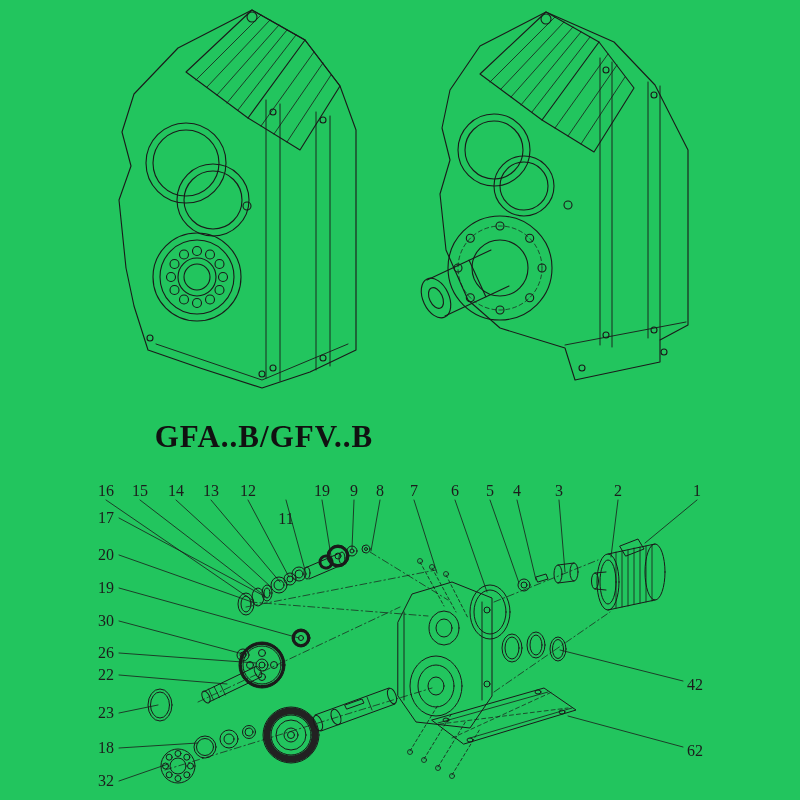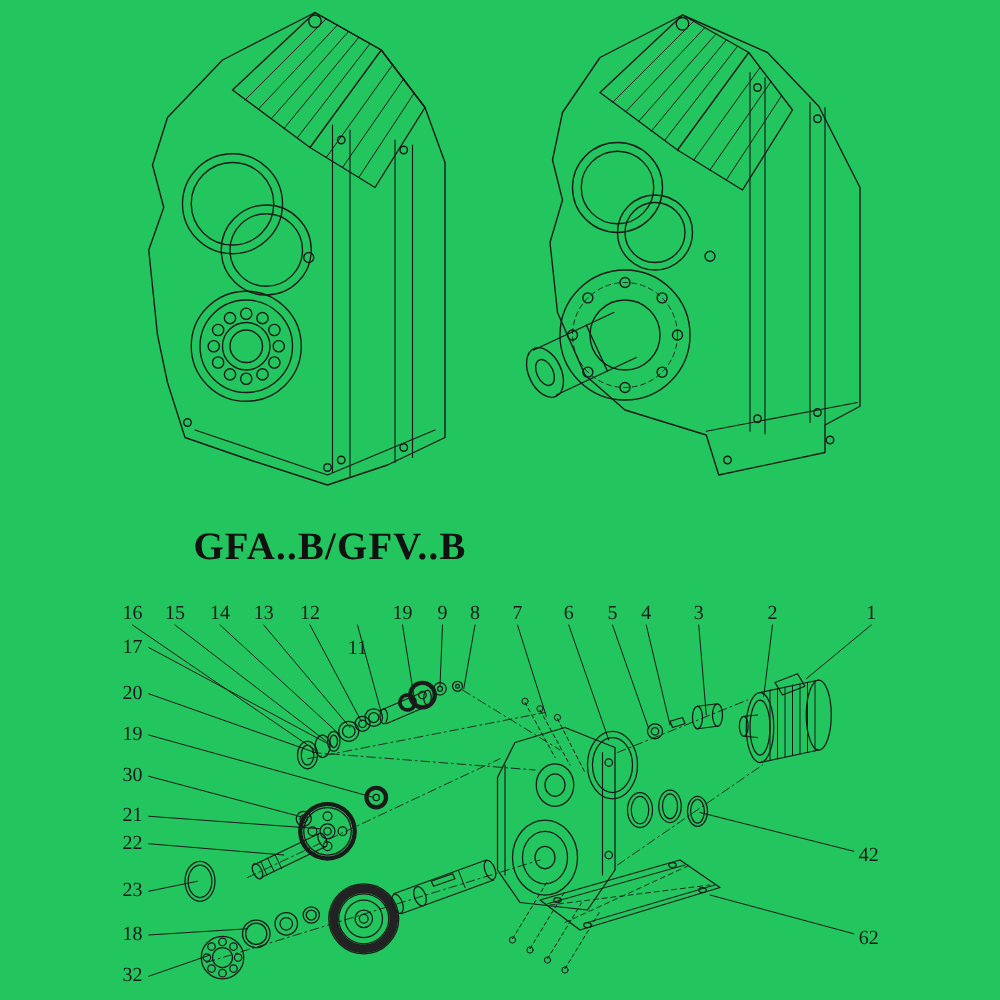--- a/index.html
+++ b/index.html
@@ -292,21 +292,21 @@
   <span class="co" style="left:490px;top:491px">5</span>
   <span class="co" style="left:517px;top:491px">4</span>
   <span class="co" style="left:559px;top:491px">3</span>
   <span class="co" style="left:618px;top:491px">2</span>
   <span class="co" style="left:697px;top:491px">1</span>
 
   <span class="co" style="left:106px;top:518px">17</span>
   <span class="co" style="left:106px;top:555px">20</span>
   <span class="co" style="left:106px;top:588px">19</span>
   <span class="co" style="left:106px;top:621px">30</span>
-  <span class="co" style="left:106px;top:653px">21</span>
+  <span class="co" style="left:106px;top:653px">26</span>
   <span class="co" style="left:106px;top:675px">22</span>
   <span class="co" style="left:106px;top:713px">23</span>
   <span class="co" style="left:106px;top:748px">18</span>
   <span class="co" style="left:106px;top:781px">32</span>
 
   <span class="co" style="left:695px;top:685px">42</span>
   <span class="co" style="left:695px;top:751px">62</span>
 </div>
 
 </div>

